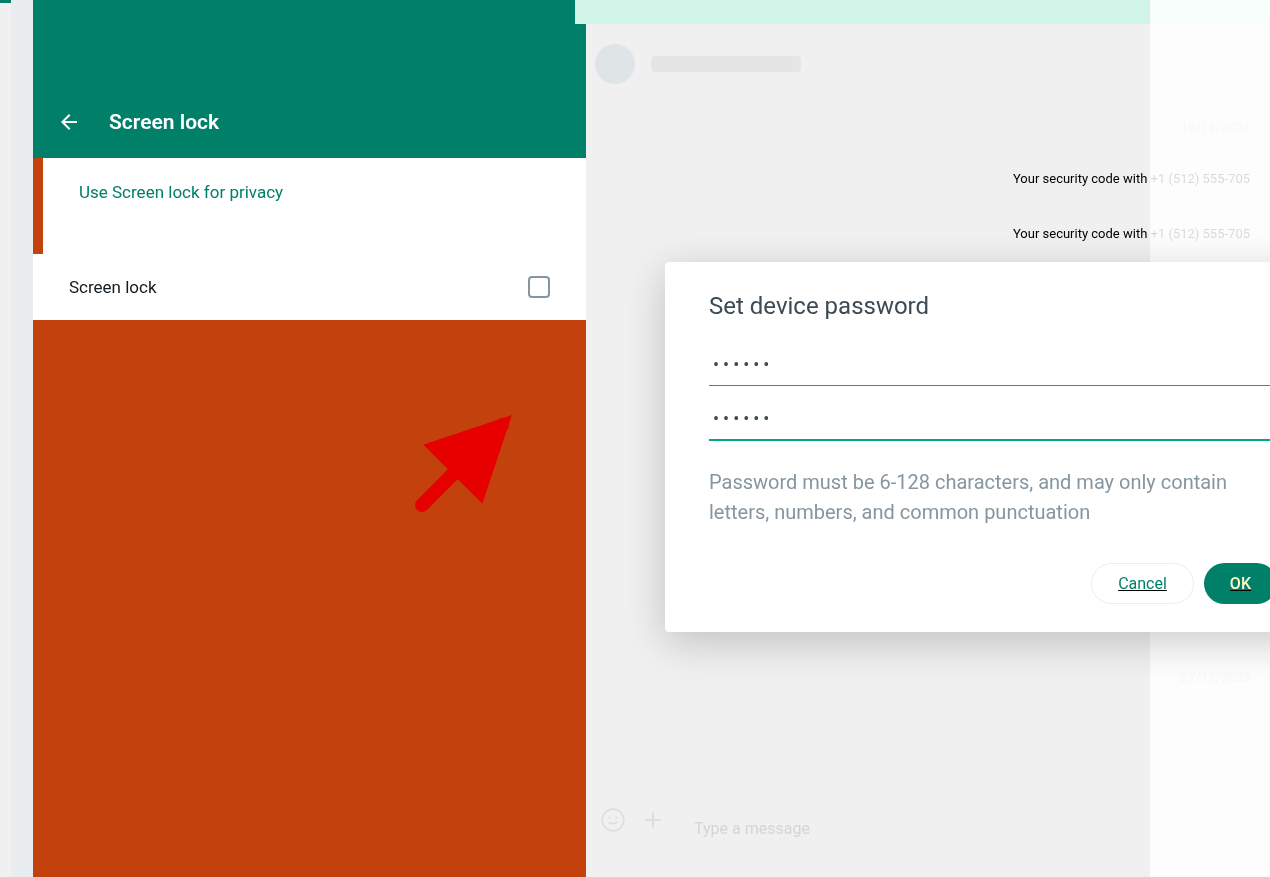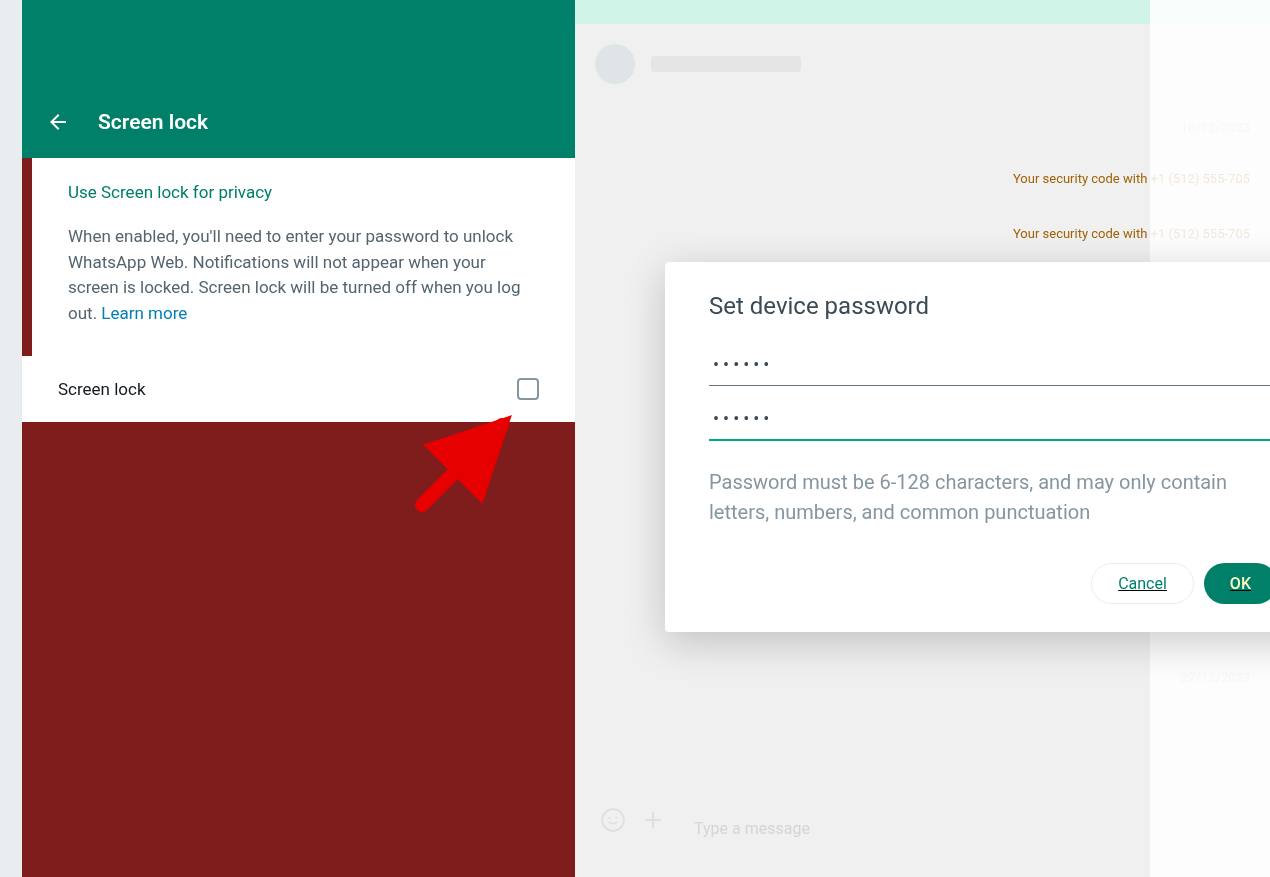--- a/index.html
+++ b/index.html
@@ -12,25 +12,25 @@
 body {
   width: 1270px;
   height: 877px;
   background: #f0f0f0;
   position: relative;
   overflow: hidden;
 }
 
 .left-panel {
   position: absolute;
-  left: 0;
+  left: 11px;
   top: 0;
   width: 575px;
   height: 100%;
-  background: #7f1d1d;
+  background: #c2410c;
 }
 
 .top-green-bar {
   position: absolute;
   left: 0;
   top: 0;
   width: 100%;
   height: 3px;
   background: #008069;
 }
@@ -185,21 +185,21 @@
   top: 115px;
 }
 
 .date-chip.d2 {
   top: 665px;
 }
 
 .system-msg {
   position: absolute;
   right: 10px;
-  color: #a16207;
+  color: #000000;
   font-size: 13px;
   padding: 6px 10px;
 }
 
 .system-msg.m1 {
   top: 165px;
 }
 
 .system-msg.m2 {
   top: 220px;
@@ -335,23 +335,20 @@
         <svg width="24" height="24" viewBox="0 0 24 24">
             <path d="M20 11H7.83l5.59-5.59L12 4l-8 8 8 8 1.41-1.41L7.83 13H20v-2z"></path>
           </svg>
       </div>
       <div class="header-title">Screen lock</div>
     </div>
   </div>
 
   <div class="content">
     <div class="section-title">Use Screen lock for privacy</div>
-    <p class="description">
-      <span>When enabled, you'll need to enter your password to unlock WhatsApp Web. Notifications will not appear when your screen is locked. Screen lock will be turned off when you log out. </span><span class="learn-more">Learn more</span>
-    </p>
   </div>
 
   <div class="toggle-row">
     <div class="toggle-label">Screen lock</div>
     <div class="checkbox"></div>
   </div>
 </div>
 
 <div class="right-clip">
   <div class="right-top-bar" style="left:0;"></div>

